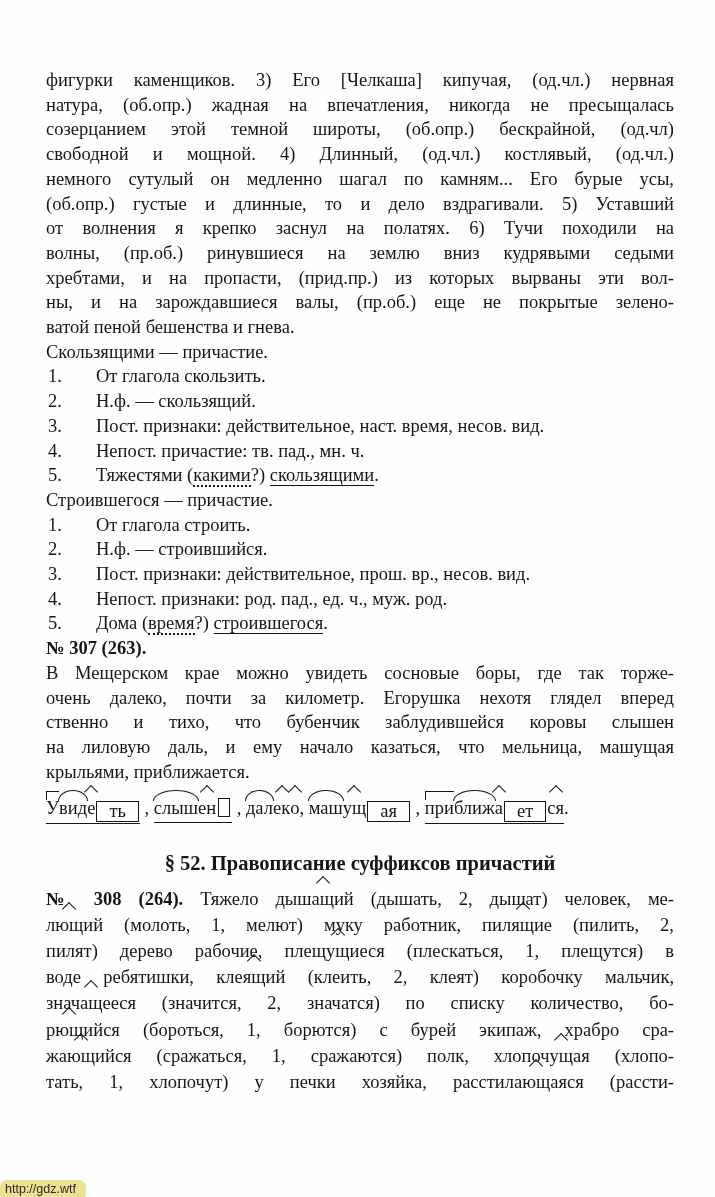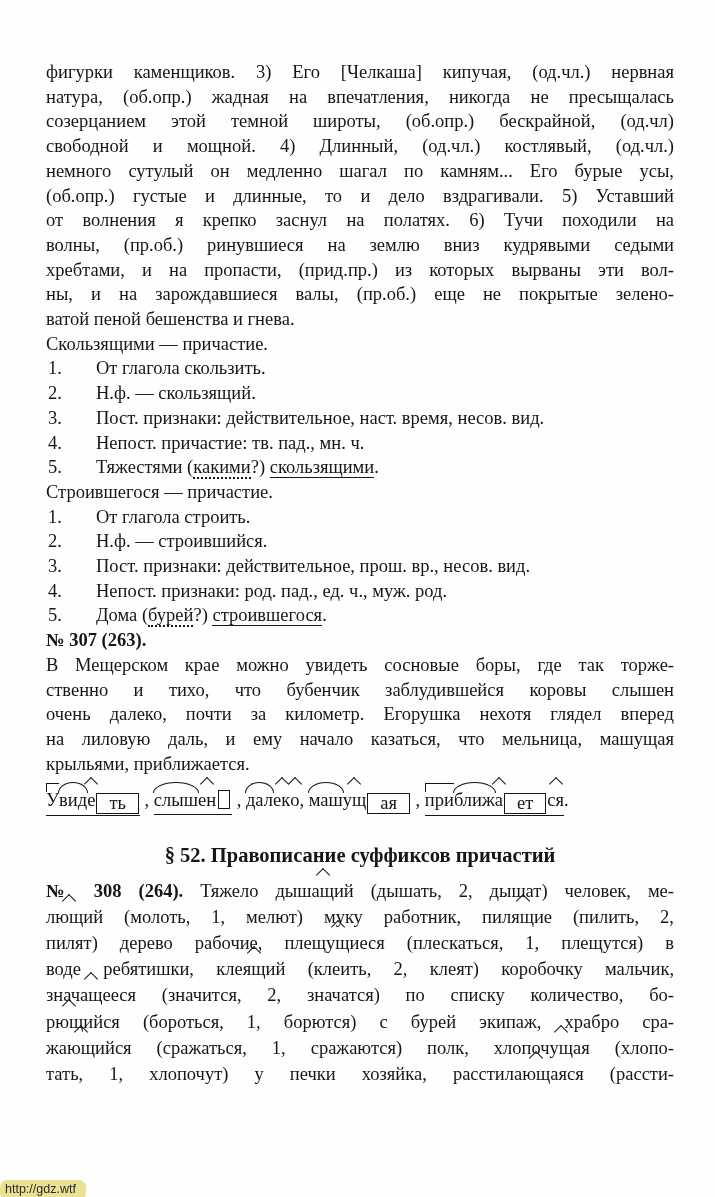--- a/index.html
+++ b/index.html
@@ -2,21 +2,21 @@
 <html><head>
 <meta charset="utf-8">
 <style>
   html,body{margin:0;padding:0;background:#e8e8e8;}
   .page{
     position:relative;width:715px;height:1197px;background:#fefefdff;
     background:#fefefe;color:#161616;overflow:hidden;
     font-family:"Liberation Serif",serif;
   }
   .text-block{
-    position:absolute;left:46px;top:60px;width:628px;
+    position:absolute;left:46px;top:68px;width:628px;
     font-size:18.5px;line-height:24.7px;font-family:Liberation Serif, serif;
   }
   .tline{text-align:left;}
   .just{text-align:justify;text-align-last:justify;}
   .b{font-weight:bold;}
   .ul{border-bottom:1.8px solid #161616;}
   .dul{border-bottom:2px dotted #161616;margin-top:42px;}
   .litem{position:relative;padding-left:50px;}
   .lnum{position:absolute;left:2px;}
   .h-bold{font-weight:bold;}
@@ -91,30 +91,30 @@
         </div>
     </div>
 
     <div>
       <div class="tline">Строившегося — причастие.</div>
       <div id="analysis2-items">
           <div class="litem"><span class="lnum">1.</span><span>От глагола строить.</span></div>
           <div class="litem"><span class="lnum">2.</span><span>Н.ф. — строившийся.</span></div>
           <div class="litem"><span class="lnum">3.</span><span>Пост. признаки: действительное, прош. вр., несов. вид.</span></div>
           <div class="litem"><span class="lnum">4.</span><span>Непост. признаки: род. пад., ед. ч., муж. род.</span></div>
-          <div class="litem"><span class="lnum">5.</span><span>Дома (<span class="dul">бурей</span>?) <span class="ul">строившегося</span>.</span></div>
+          <div class="litem"><span class="lnum">5.</span><span>Дома (<span class="dul">время</span>?) <span class="ul">строившегося</span>.</span></div>
         </div>
     </div>
 
     <div>
       <div class="tline h-bold">№ 307 (263).</div>
       <div id="ex307-lines">
           <div class="tline just">В Мещерском крае можно увидеть сосновые боры, где так торже-</div>
+          <div class="tline just">очень далеко, почти за километр. Егорушка нехотя глядел вперед</div>
           <div class="tline just">ственно и тихо, что бубенчик заблудившейся коровы слышен</div>
-          <div class="tline just">очень далеко, почти за километр. Егорушка нехотя глядел вперед</div>
           <div class="tline just">на лиловую даль, и ему начало казаться, что мельница, машущая</div>
           <div class="tline">крыльями, приближается.</div>
         </div>
     </div>
 
     <div id="morphline" class="morphline"><span class="mw u"><span class="m-p">У</span><span class="m-r">вид</span><span class="m-s">е</span><span class="m-e">ть</span></span> , <span class="mw u"><span class="m-r">слыш</span><span class="m-s">ен</span><span class="m-e0"></span></span> , <span class="mw"><span class="m-r">дал</span><span class="m-s">ек</span><span class="m-s">о</span></span>, <span class="mw"><span class="m-r">маш</span><span class="m-s">ущ</span><span class="m-e">ая</span></span> , <span class="mw u"><span class="m-p">при</span><span class="m-r">ближ</span><span class="m-s">а</span><span class="m-e">ет</span><span class="m-s">ся</span></span>.</div>
 
     <div class="center-h">§ 52. Правописание суффиксов причастий</div>
 
     <div id="ex308-lines" class="ex308">

